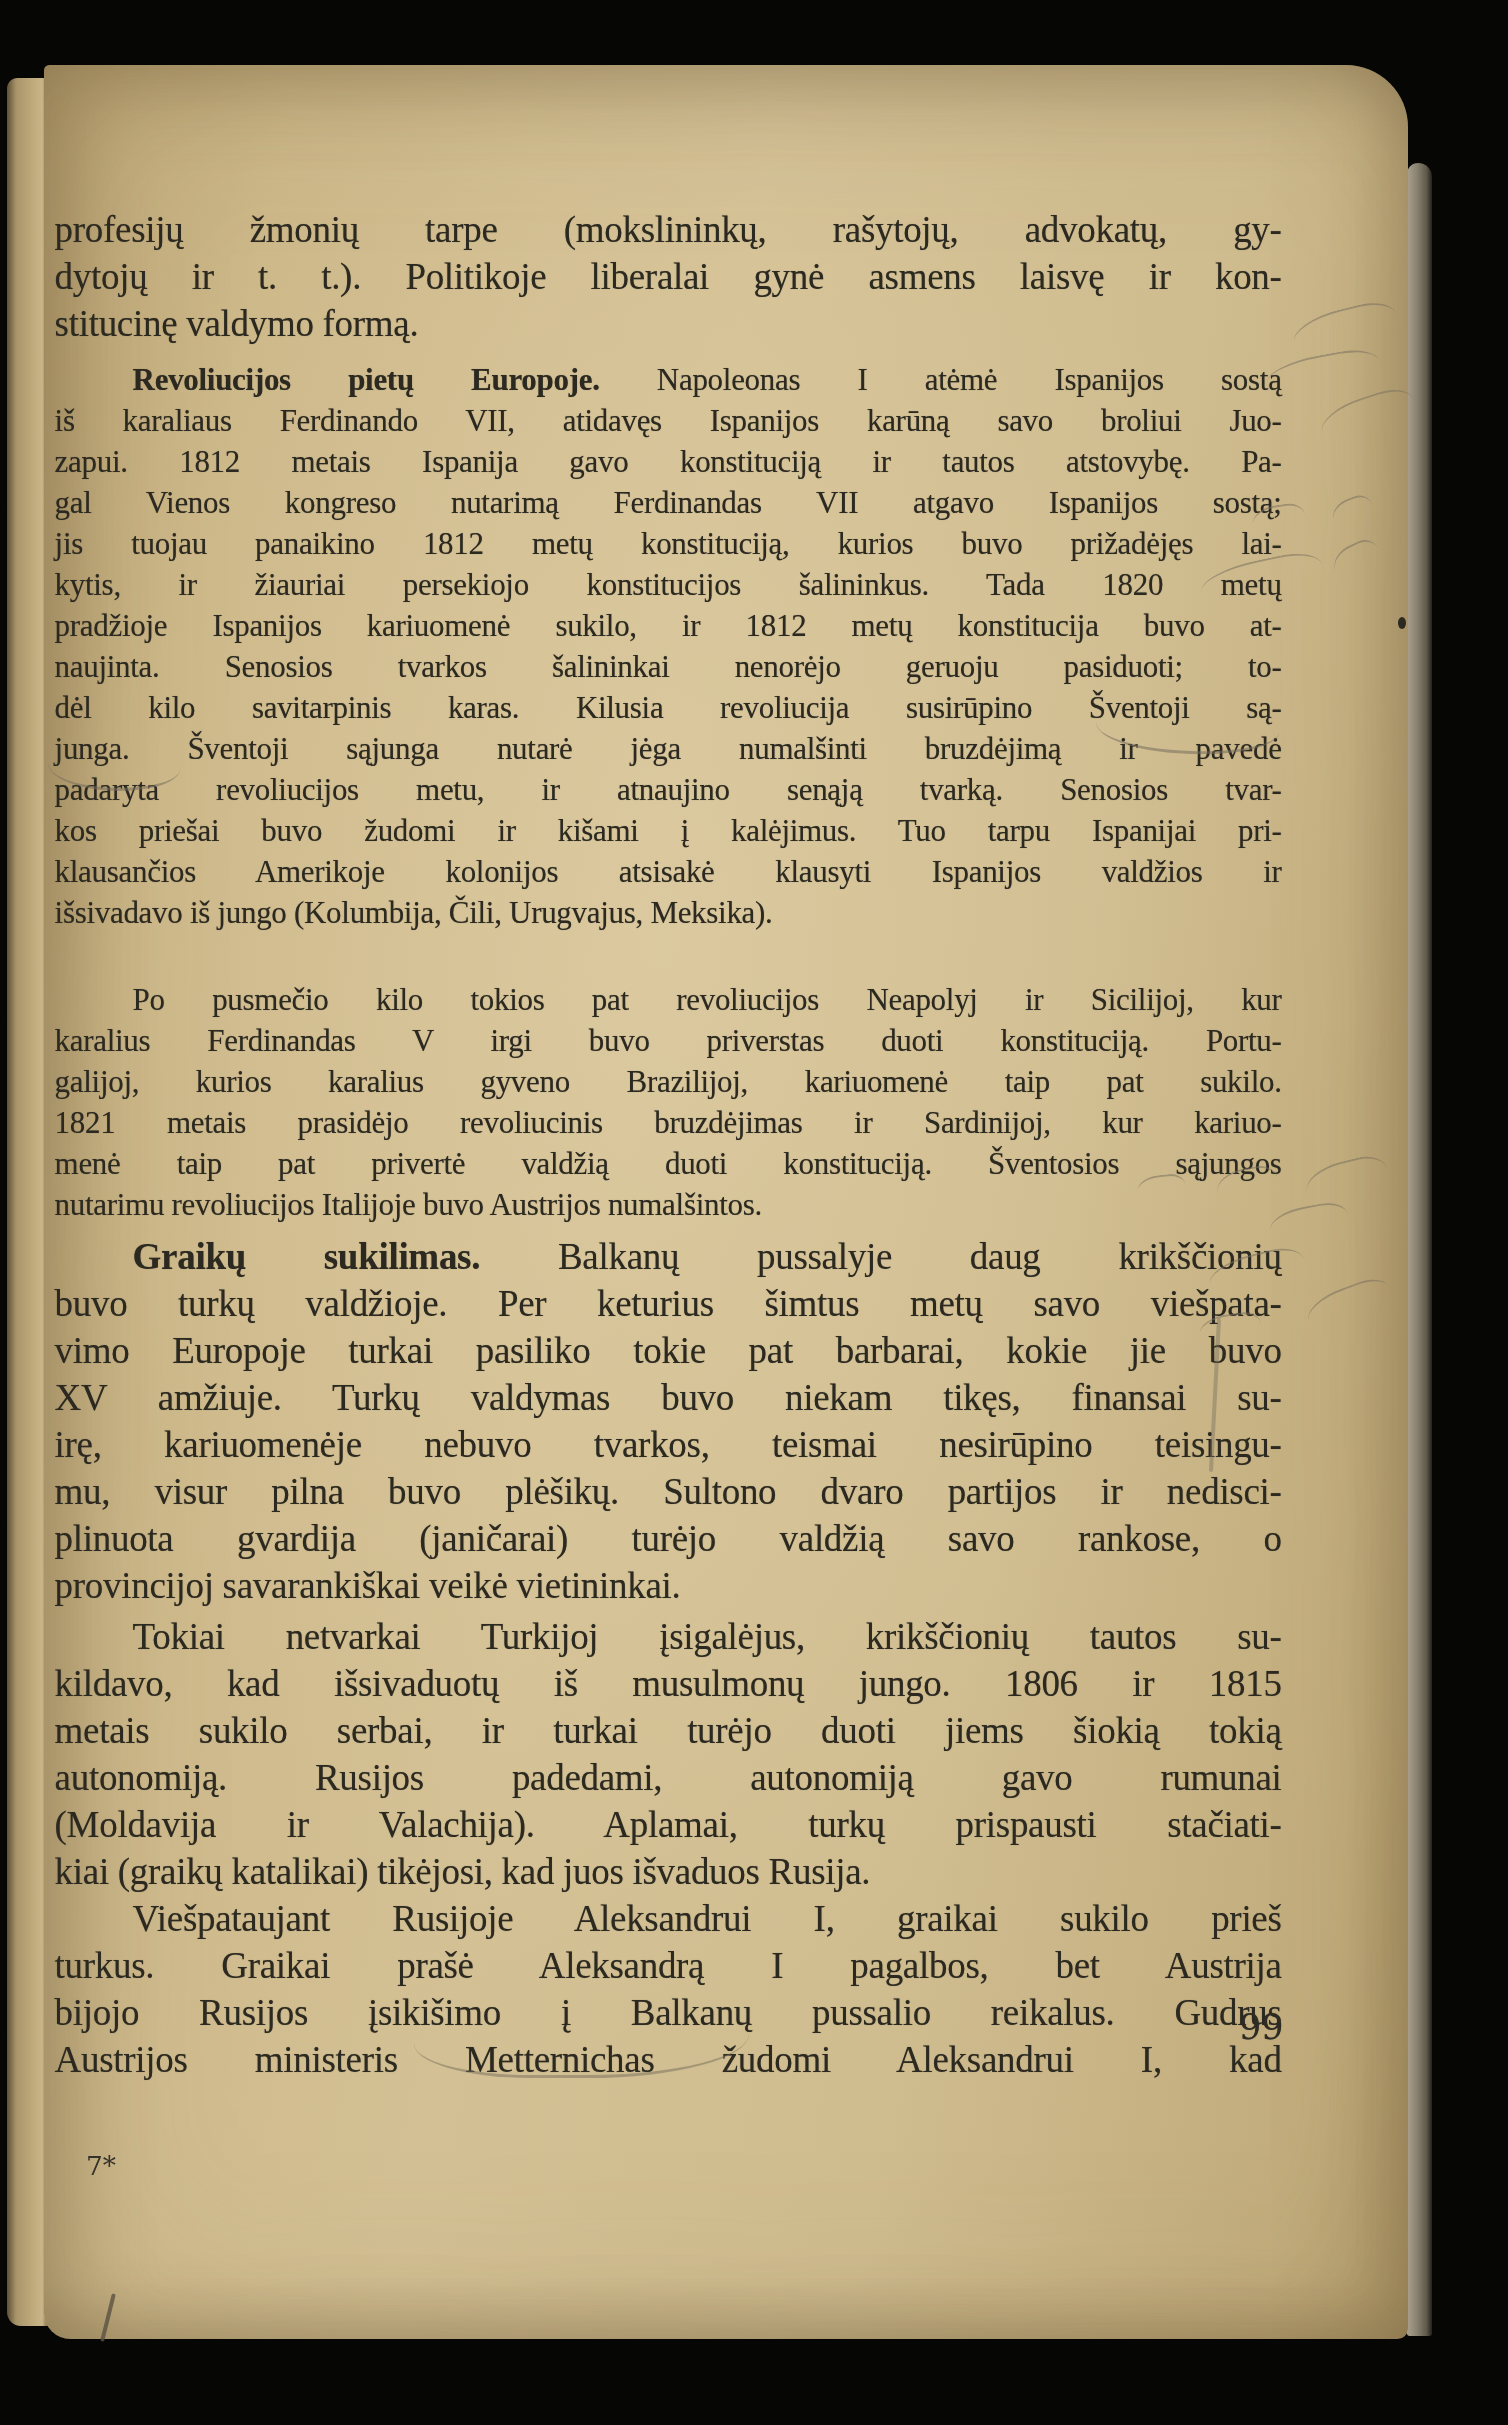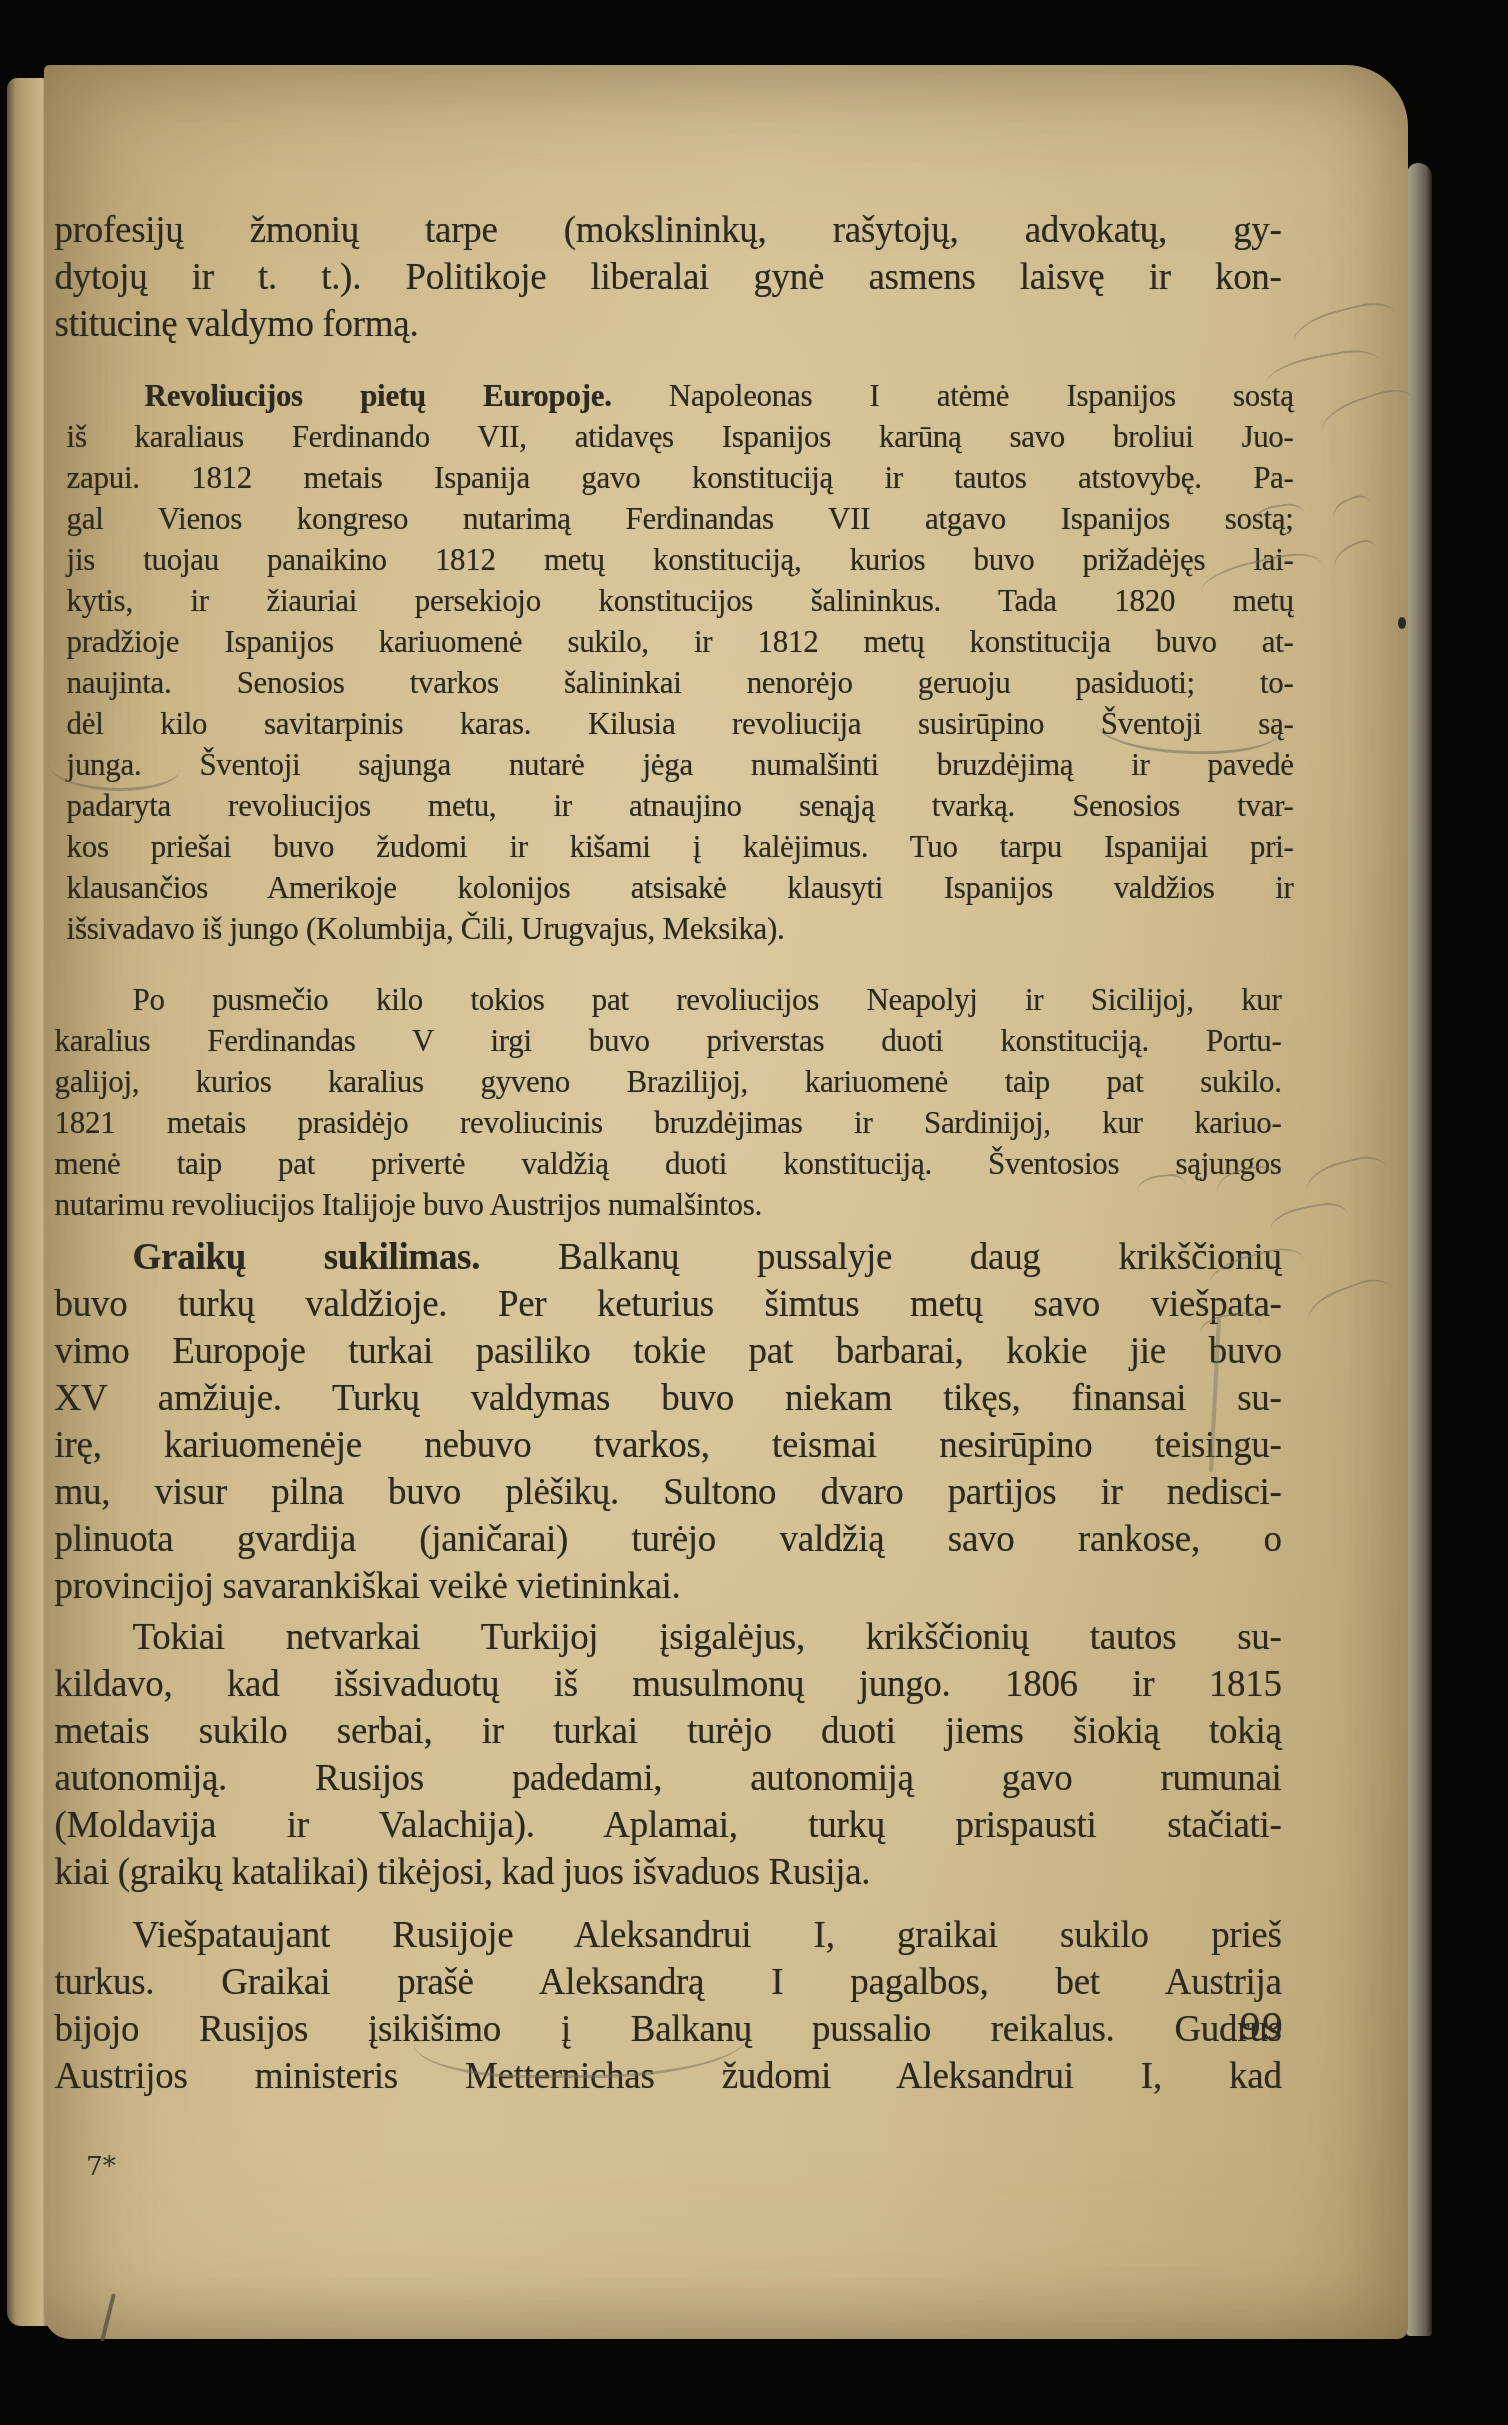--- a/index.html
+++ b/index.html
@@ -60,21 +60,21 @@
 <div class="edge-stack-right"></div>
 
 <div class="page">
 
   <div class="sec normal" style="top:141px;">
     <div class="ln">profesijų žmonių tarpe (mokslininkų, rašytojų, advokatų, gy-</div>
     <div class="ln">dytojų ir t. t.). Politikoje liberalai gynė asmens laisvę ir kon-</div>
     <div class="ln last">stitucinę valdymo formą.</div>
   </div>
 
-  <div class="sec petit" style="top:310px;margin-left:12px;">
+  <div class="sec petit" style="top:294px;">
     <div class="ln ind"><b class="hd">Revoliucijos pietų Europoje.</b><span> Napoleonas I atėmė Ispanijos sostą</span></div>
     <div class="ln">iš karaliaus Ferdinando VII, atidavęs Ispanijos karūną savo broliui Juo-</div>
     <div class="ln">zapui. 1812 metais Ispanija gavo konstituciją ir tautos atstovybę. Pa-</div>
     <div class="ln">gal Vienos kongreso nutarimą Ferdinandas VII atgavo Ispanijos sostą;</div>
     <div class="ln">jis tuojau panaikino 1812 metų konstituciją, kurios buvo prižadėjęs lai-</div>
     <div class="ln">kytis, ir žiauriai persekiojo konstitucijos šalininkus. Tada 1820 metų</div>
     <div class="ln">pradžioje Ispanijos kariuomenė sukilo, ir 1812 metų konstitucija buvo at-</div>
     <div class="ln">naujinta. Senosios tvarkos šalininkai nenorėjo geruoju pasiduoti; to-</div>
     <div class="ln">dėl kilo savitarpinis karas. Kilusia revoliucija susirūpino Šventoji są-</div>
     <div class="ln">junga. Šventoji sąjunga nutarė jėga numalšinti bruzdėjimą ir pavedė</div>
@@ -106,21 +106,21 @@
 
   <div class="sec normal" style="top:1548px;">
     <div class="ln ind">Tokiai netvarkai Turkijoj įsigalėjus, krikščionių tautos su-</div>
     <div class="ln">kildavo, kad išsivaduotų iš musulmonų jungo. 1806 ir 1815</div>
     <div class="ln">metais sukilo serbai, ir turkai turėjo duoti jiems šiokią tokią</div>
     <div class="ln">autonomiją. Rusijos padedami, autonomiją gavo rumunai</div>
     <div class="ln">(Moldavija ir Valachija). Aplamai, turkų prispausti stačiati-</div>
     <div class="ln last">kiai (graikų katalikai) tikėjosi, kad juos išvaduos Rusija.</div>
   </div>
 
-  <div class="sec normal" style="top:1830px;margin-top:16px;">
+  <div class="sec normal" style="top:1830px;">
     <div class="ln ind">Viešpataujant Rusijoje Aleksandrui I, graikai sukilo prieš</div>
     <div class="ln">turkus. Graikai prašė Aleksandrą I pagalbos, bet Austrija</div>
     <div class="ln">bijojo Rusijos įsikišimo į Balkanų pussalio reikalus. Gudrus</div>
     <div class="ln">Austrijos ministeris Metternichas žudomi Aleksandrui I, kad</div>
   </div>
 
   <div class="sig">7*</div>
   <div class="pageno">99</div>
 </div>
 

